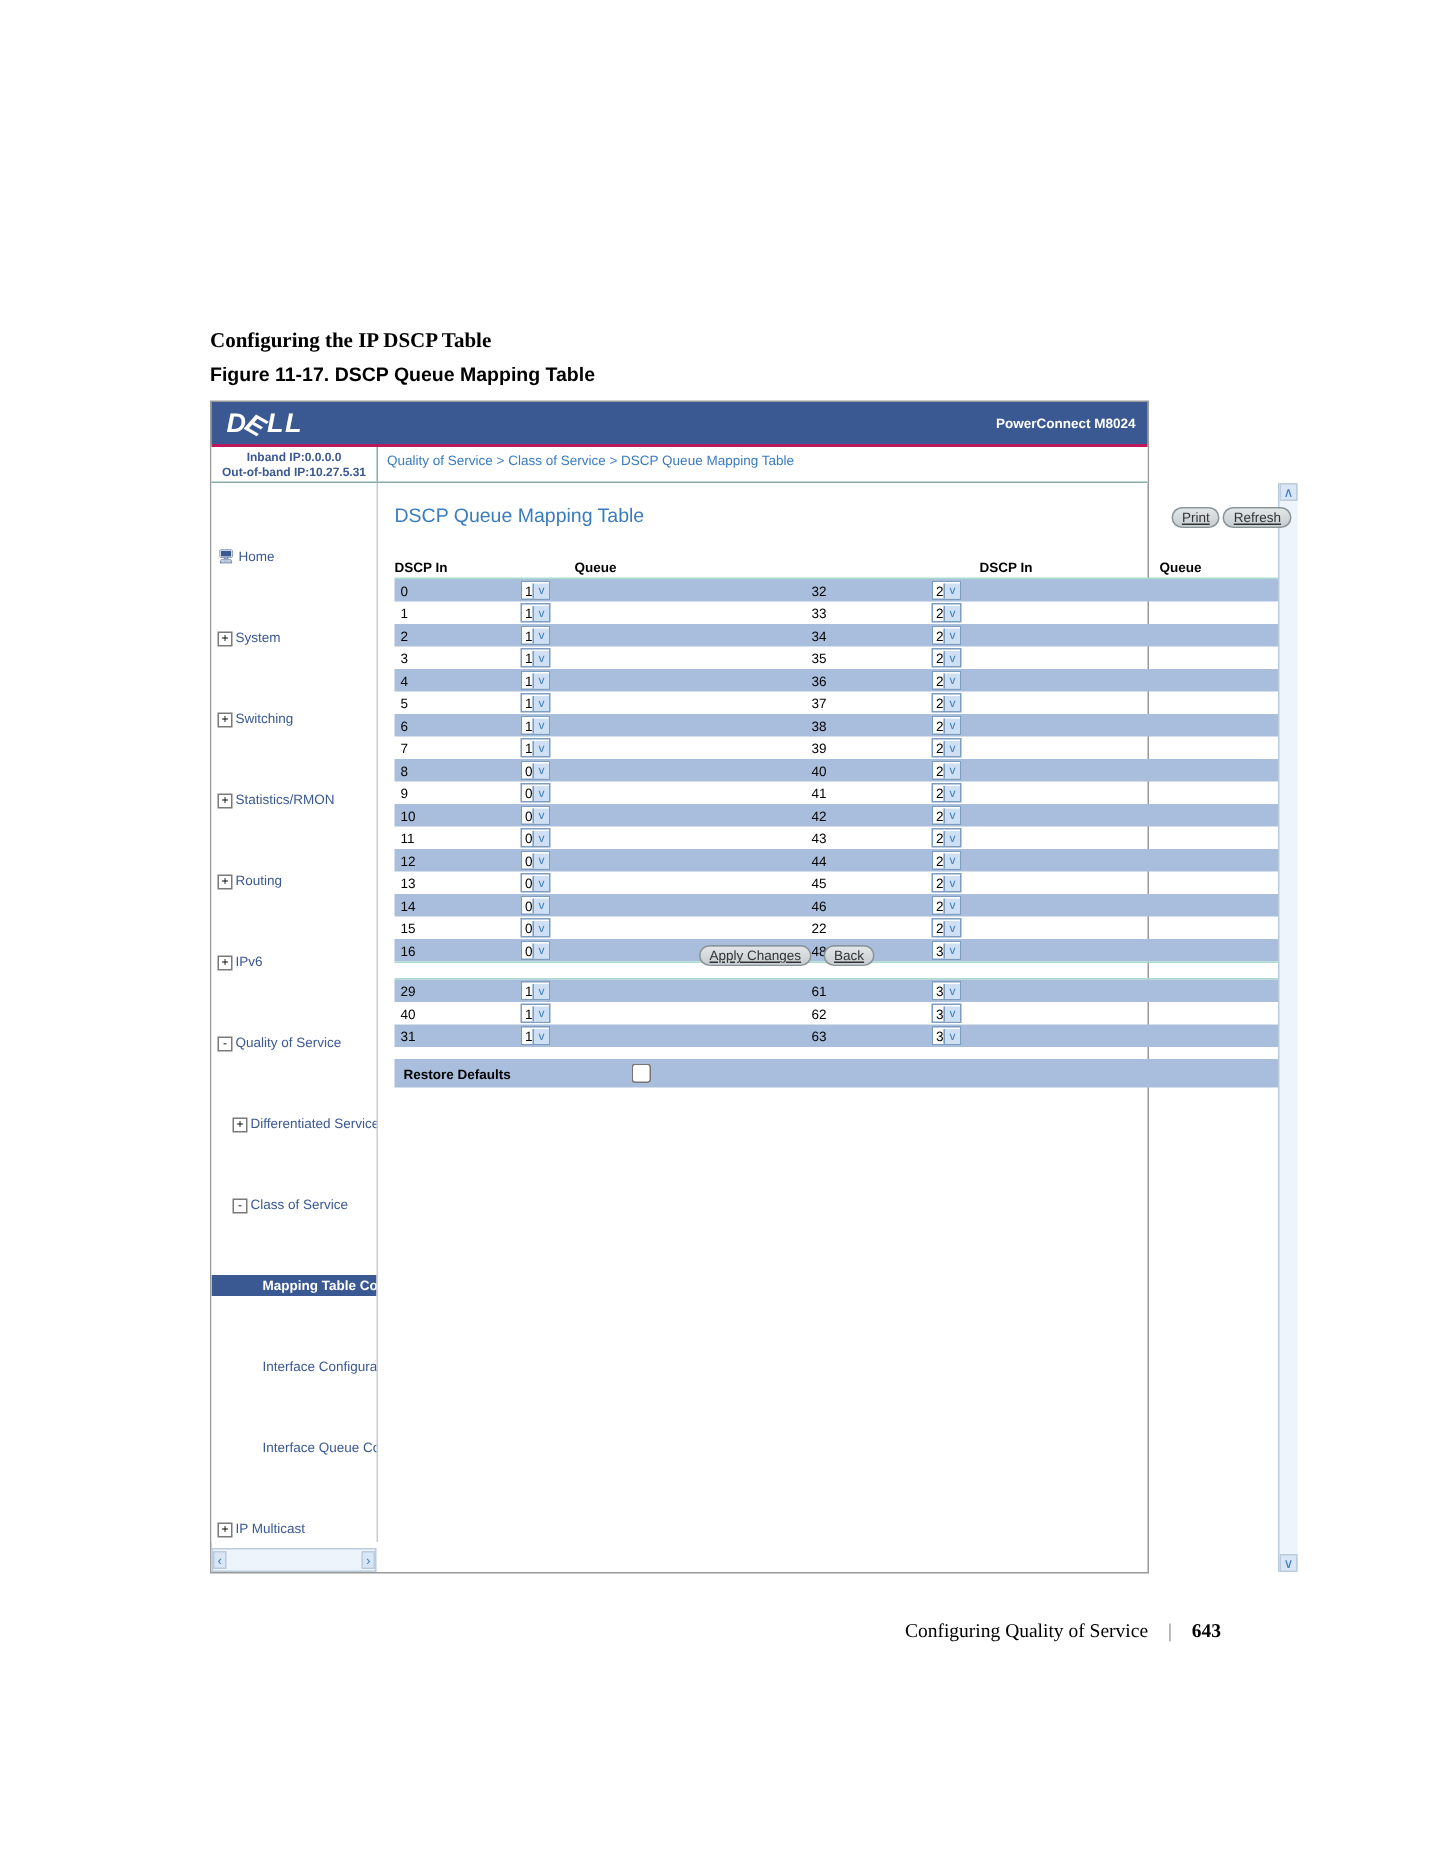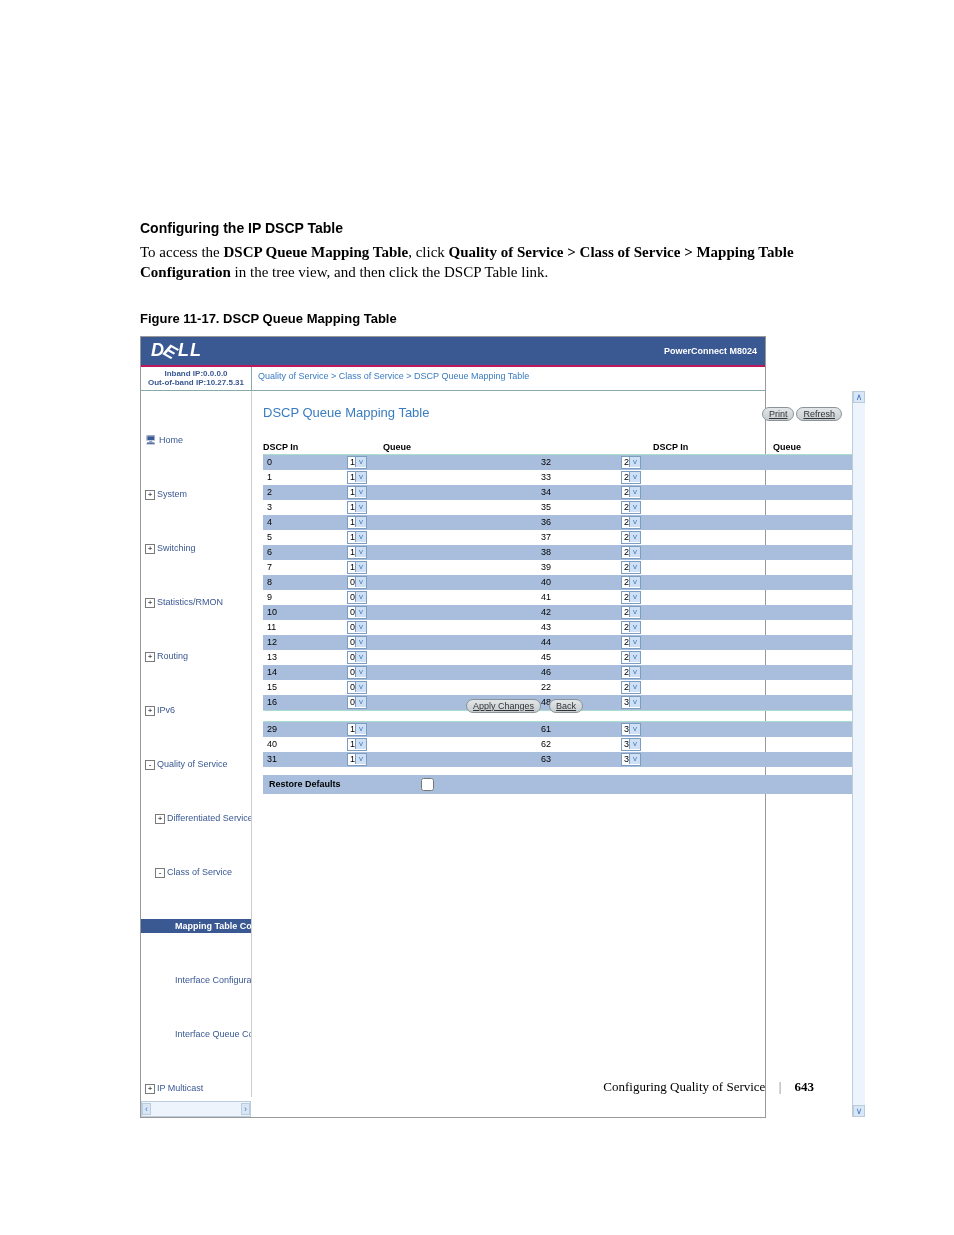--- a/index.html
+++ b/index.html
@@ -11,21 +11,21 @@
     width: 954px;
   }
   .page {
     width: 954px;
     height: 1235px;
     position: relative;
     box-sizing: border-box;
     padding: 220px 140px 0 140px;
   }
   .sect-title {
-    font-family: Liberation Sans, sans-serif;
+    font-family: Liberation Serif, serif;
     font-weight: bold;
     font-size: 14px;
     margin-bottom: 6px;
   }
   .body-text {
     font-size: 15px;
     line-height: 1.35;
     margin-bottom: 28px;
   }
   .body-text b { font-weight: bold; }
@@ -134,21 +134,21 @@
     flex: 1;
   }
   .panelTitle {
     color: #3a7cc0;
     font-size: 13px;
     font-family: Tahoma, sans-serif;
     padding: 14px 0 10px 12px;
   }
   .btns {
     position: absolute;
-    right: 23px;
+    right: 4px;
     top: 16px;
     display: flex;
     gap: 2px;
   }
   .btn {
     background: linear-gradient(#e2e6e8,#c6cdd0);
     border: 1px solid #8a9498;
     border-radius: 10px;
     padding: 1px 6px;
     font-size: 9px;
@@ -258,23 +258,20 @@
     font-family: "Times New Roman", serif;
   }
   .footer .pg { font-weight: bold; }
   .footer .bar { margin: 0 10px; color:#777; }
 </style>
 </head>
 <body>
 
 <div class="page">
   <div class="sect-title">Configuring the IP DSCP Table</div>
-  <div class="body-text">
-    <span>To access the </span><b>DSCP Queue Mapping Table</b><span>, click </span><b>Quality of Service &gt; Class of Service &gt; Mapping Table Configuration</b><span> in the tree view, and then click the DSCP Table link.</span>
-  </div>
   <div class="fig-cap">Figure 11-17.    DSCP Queue Mapping Table</div>
 
   <div class="app">
     <div class="topbar">
       <div class="logo">D<span class="e">E</span>LL</div>
       <div class="prod">PowerConnect M8024</div>
     </div>
     <div class="hdrrow">
       <div class="ipcell">
         <div>Inband IP:0.0.0.0</div>

